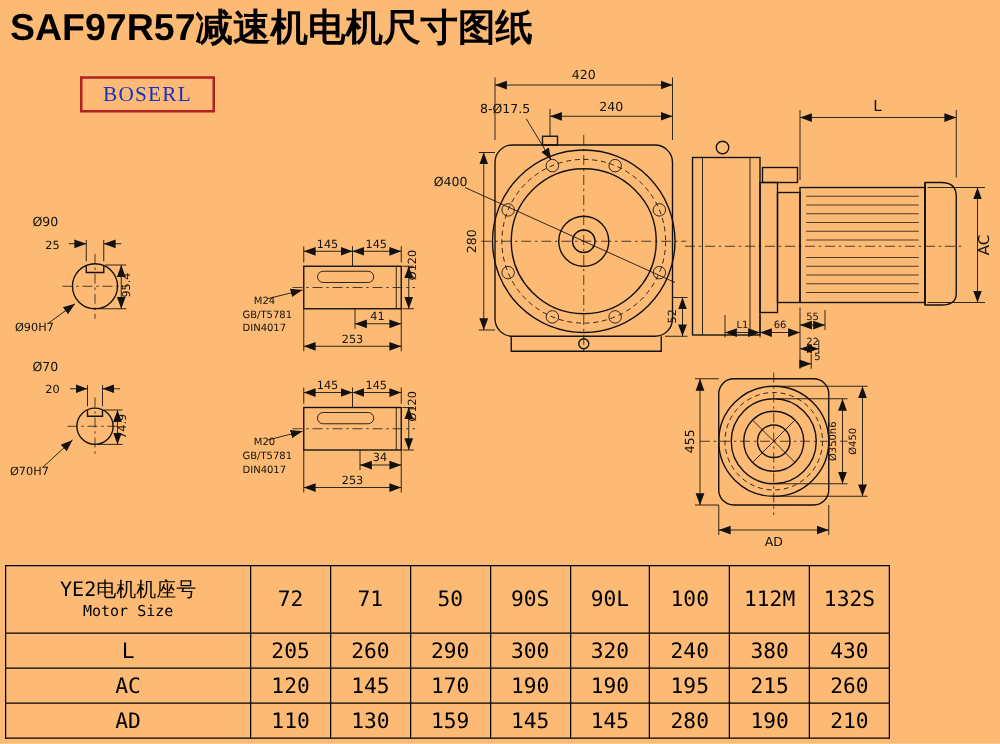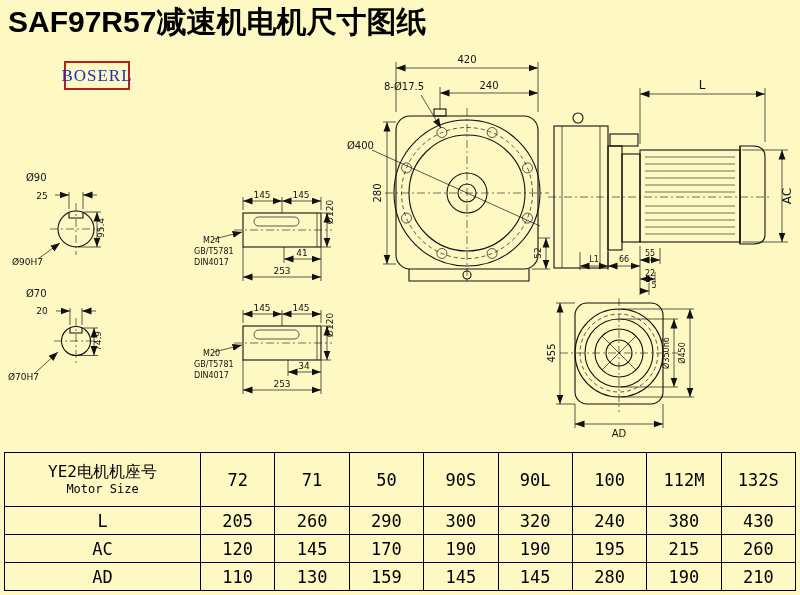--- a/index.html
+++ b/index.html
@@ -1,33 +1,33 @@
 <!DOCTYPE html>
 <html><head>
 <meta charset="utf-8">
 <style>
   * { box-sizing: border-box; }
   html,body { margin:0; padding:0; }
   body { width:800px; height:595px; background:#fff; font-family:"DejaVu Sans",sans-serif; }
-  .sheet { position:relative; width:800px; height:595px; background:#fef9c3; overflow:hidden; }
+  .sheet { position:relative; width:800px; height:595px; background:#fdba74; overflow:hidden; }
   .title { position:absolute; left:8px; top:2px; font-size:30px; font-weight:bold; color:#000;
            font-family:"Liberation Sans","DejaVu Sans",sans-serif; white-space:nowrap; }
-  .logo { position:absolute; left:64px; top:61px; width:66px; height:29px; border:2px solid #b32020;
+  .logo { position:absolute; left:64px; top:61px; width:108px; height:29px; border:2px solid #b32020;
           color:#1b2fc4; font-family:"Liberation Serif","DejaVu Serif",serif; font-size:17px;
           display:flex; align-items:center; justify-content:center; letter-spacing:1px; }
   svg.draw { position:absolute; left:0; top:0; }
   svg text { font-family:"DejaVu Sans",sans-serif; fill:#111; }
   .t12 { font-size:12px; } .t10 { font-size:10px; } .t9 { font-size:9px; } .t8 { font-size:8px; }
   .ln   { stroke:#111; stroke-width:1.1; fill:none; }
   .thin { stroke:#111; stroke-width:0.7; fill:none; }
   .dim  { stroke:#111; stroke-width:0.7; fill:none; }
   .cl   { stroke:#111; stroke-width:0.6; fill:none; stroke-dasharray:8 3 2 3; }
   .dash { stroke:#111; stroke-width:0.7; fill:none; stroke-dasharray:4 3; }
   .fin  { stroke:#111; stroke-width:0.6; fill:none; }
-  table.dims { position:absolute; left:4px; top:452px; width:792px; border-collapse:collapse;
+  table.dims { position:absolute; left:4px; top:452px; width:708px; border-collapse:collapse;
                table-layout:fixed; font-family:"DejaVu Sans Mono","Liberation Mono",monospace; color:#000; }
   table.dims td { border:1.6px solid #000; text-align:center; vertical-align:middle; padding:0; }
   table.dims tr.hrow td { height:54px; font-size:17px; }
   table.dims tr.drow td { height:28px; font-size:17px; }
   .cn { font-size:16px; line-height:1.25; } .en { font-size:12px; line-height:1.25; }
 </style>
 </head>
 <body>
 
 <div class="sheet">

